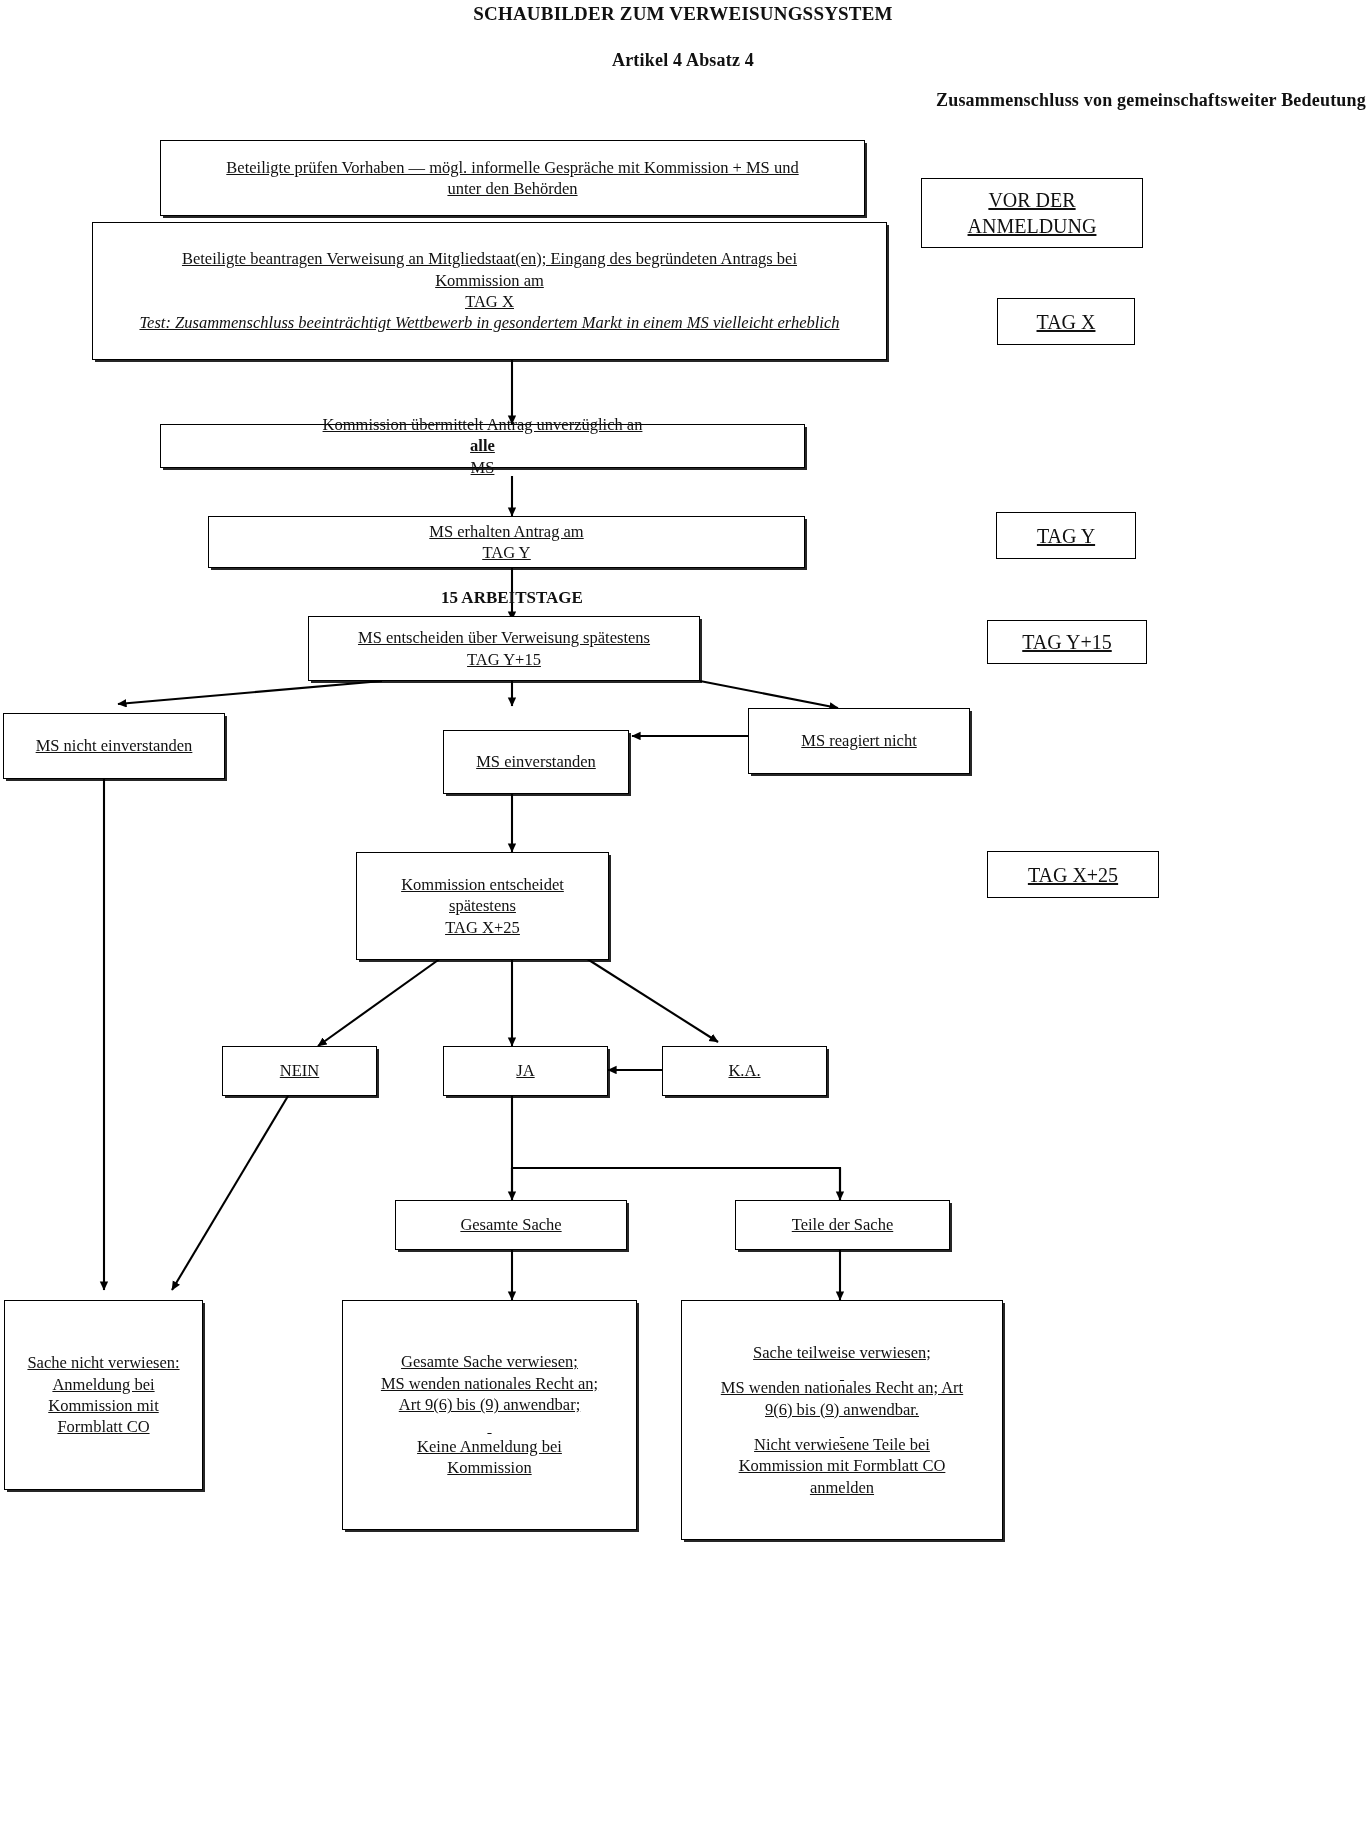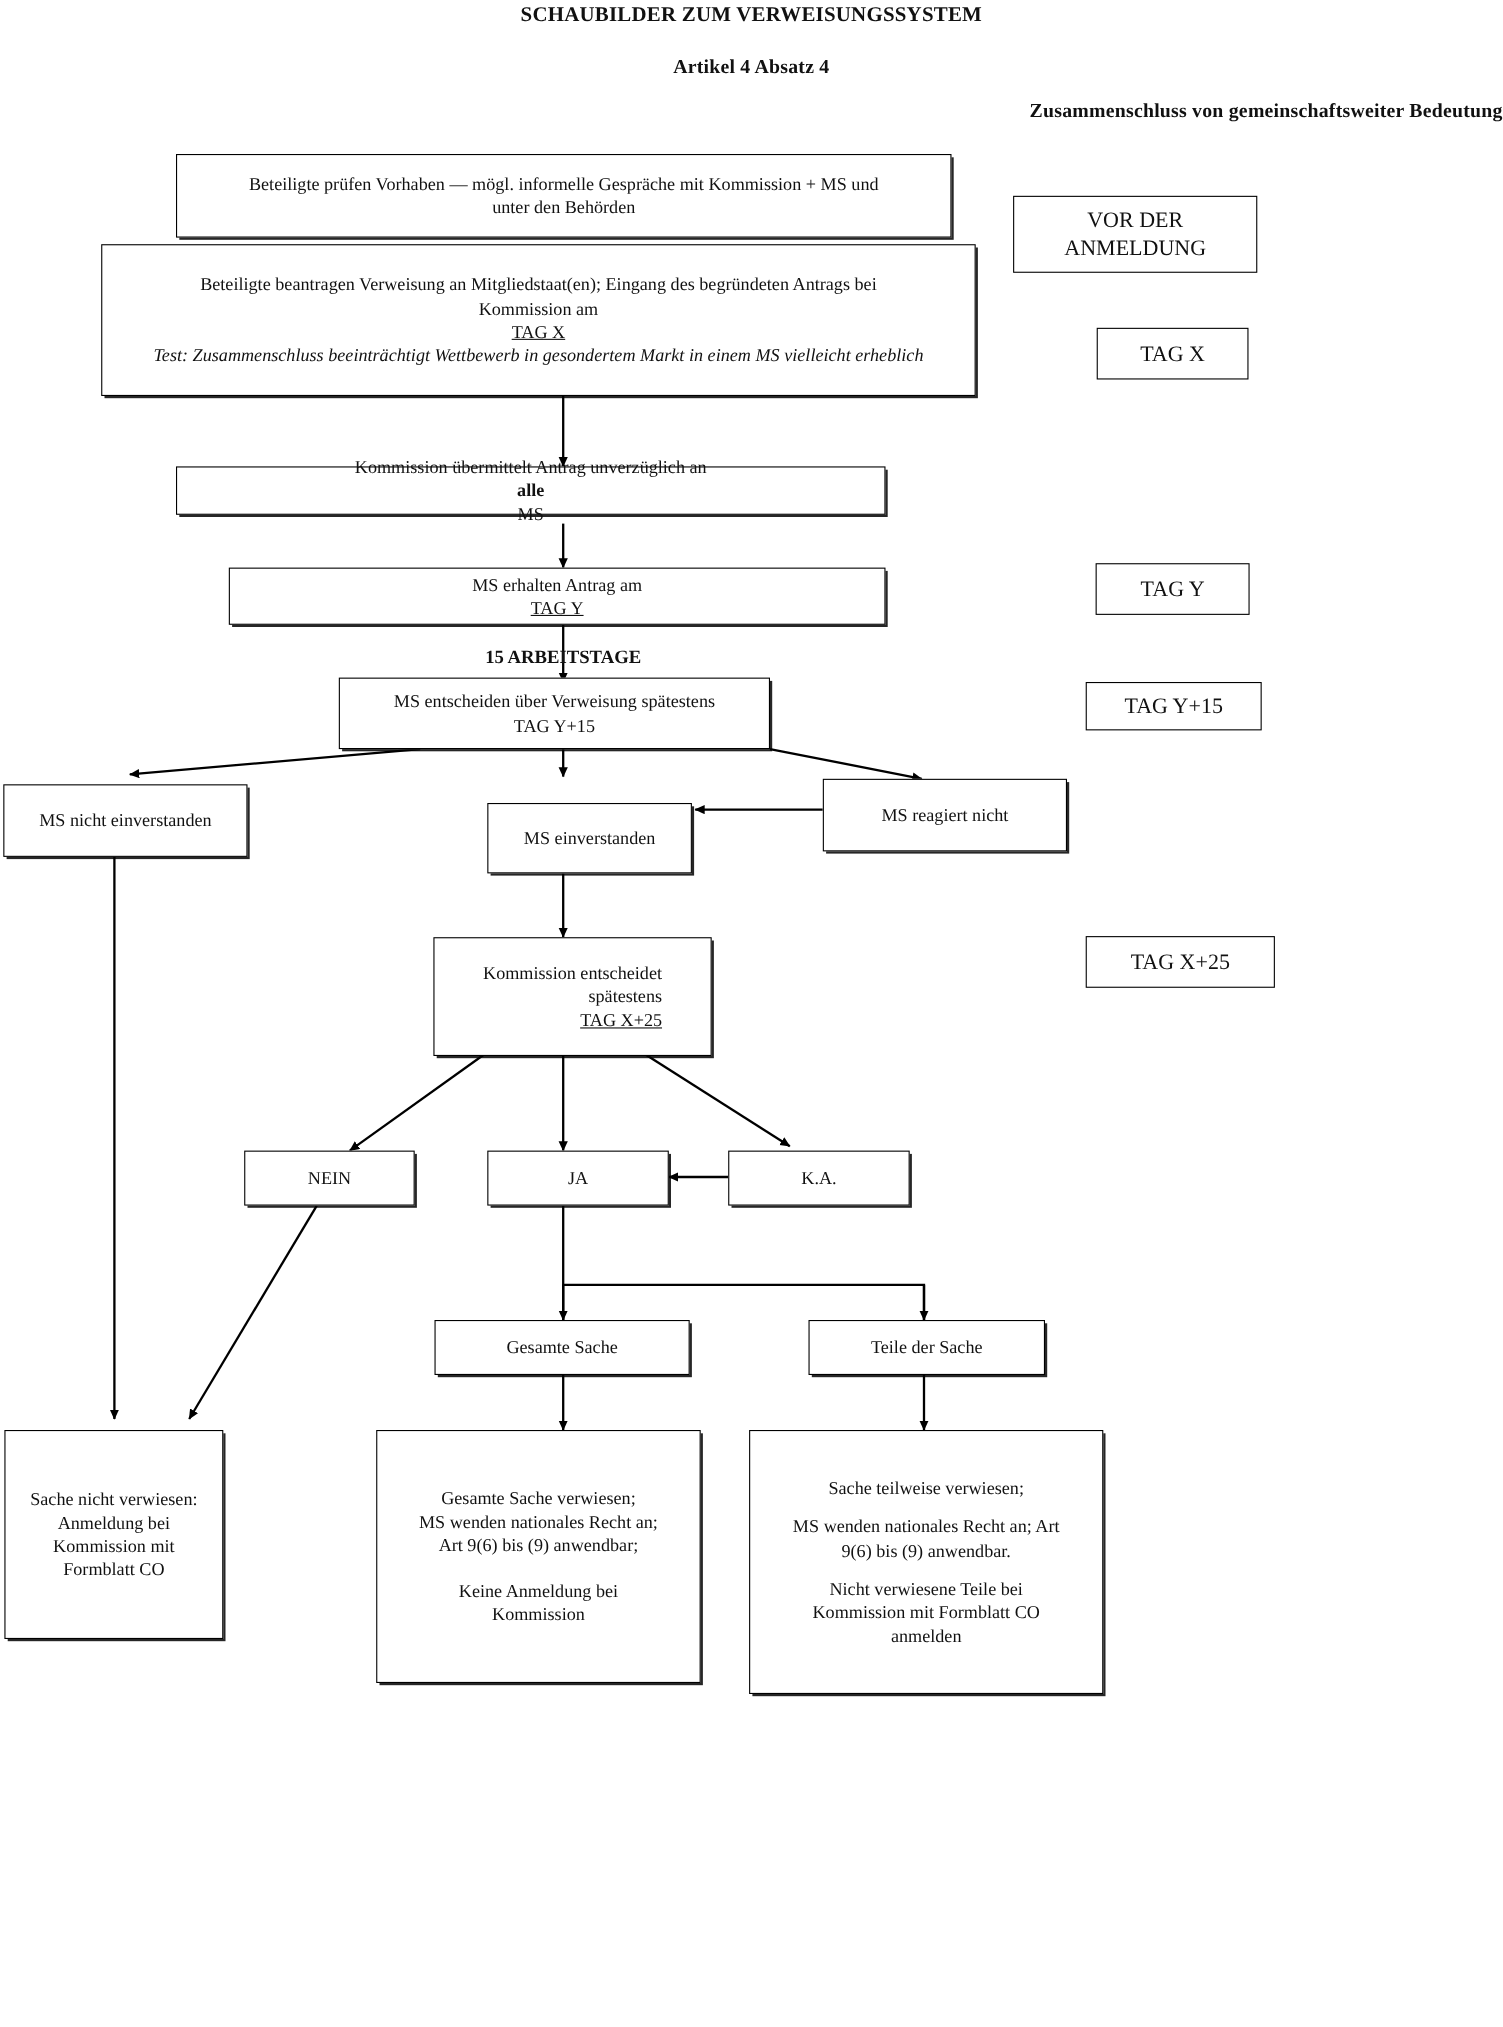--- a/index.html
+++ b/index.html
@@ -16,20 +16,21 @@
   .hdr2{left:0;top:50px;width:1366px;font-size:18px;}
   .hdr3{left:0;top:90px;width:1366px;font-size:18px;text-align:right;}
 
   .box{
     position:absolute;box-sizing:border-box;background:#fff;
     border:1.6px solid #000;
     display:flex;align-items:center;justify-content:center;
     text-align:center;line-height:1.30;font-size:16.5px;
     padding:4px 20px;z-index:3;
     box-shadow:2.5px 2.5px 0 -0.5px rgba(0,0,0,.85);
+    text-decoration:underline;
   }
   .box span{display:block;}
   .flat{box-shadow:none;}
   .tagbox{font-size:20px;}
   .u{text-decoration:underline;}
   .it{font-style:italic;}
   .bd{font-weight:bold;}
   .lbl{position:absolute;font-weight:bold;font-size:17px;text-align:center;z-index:4;background:transparent;}
 </style>
 </head>
@@ -135,21 +136,21 @@
   </div>
 
   <div class="box" style="left:411px;top:730px;width:186px;height:64px;margin-left:32px;">
     <span>MS einverstanden</span>
   </div>
 
   <div class="box" style="left:748px;top:708px;width:222px;height:66px;">
     <span>MS reagiert nicht</span>
   </div>
 
-  <div class="box" style="left:394px;top:852px;width:253px;height:108px;text-align:right;">
+  <div class="box" style="left:356px;top:852px;width:253px;height:108px;">
     <span>
       <span>Kommission entscheidet</span>
       <span>
           <span>spätestens </span>
           <span class="u">TAG X+25</span>
         </span>
     </span>
   </div>
 
   <div class="box" style="left:222px;top:1046px;width:155px;height:50px;">

